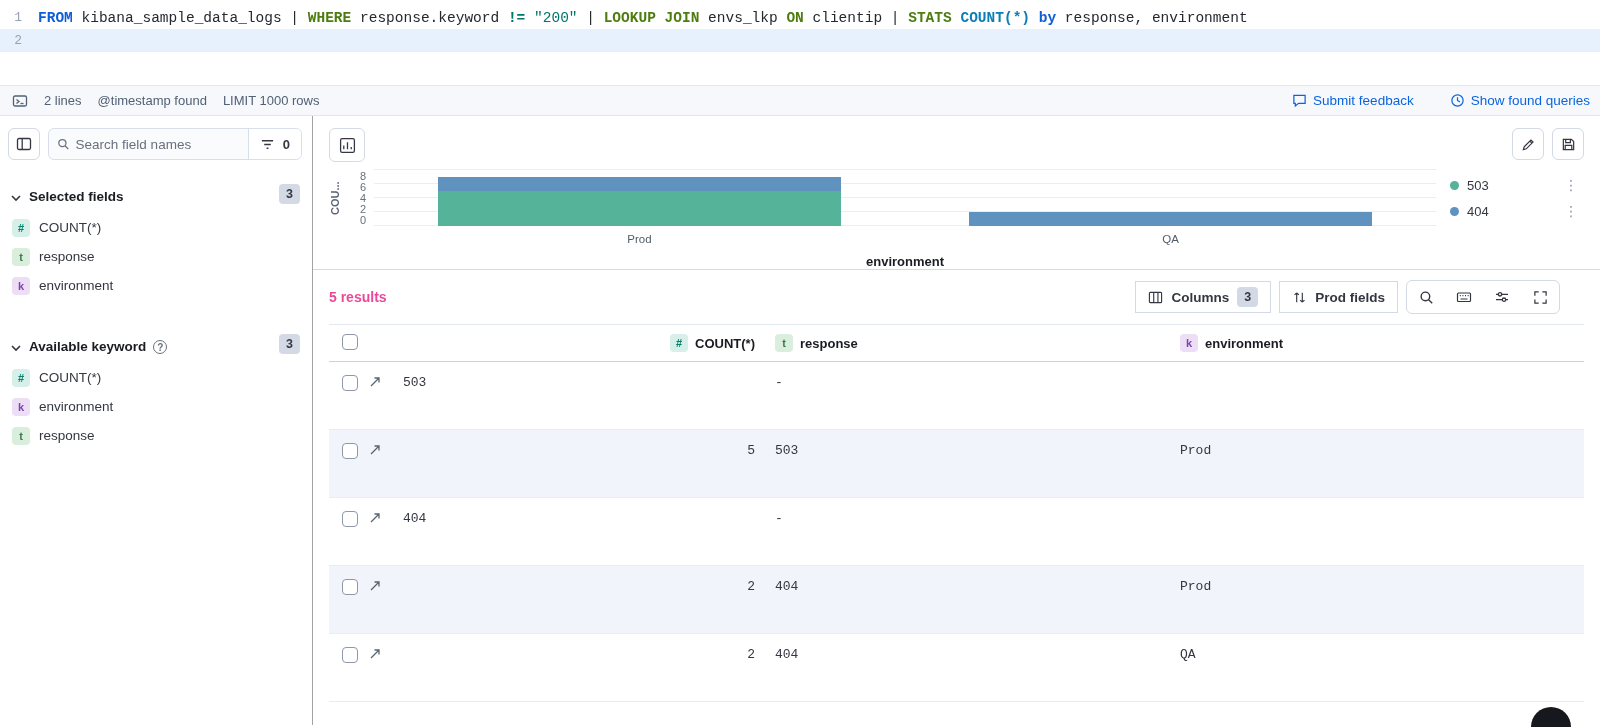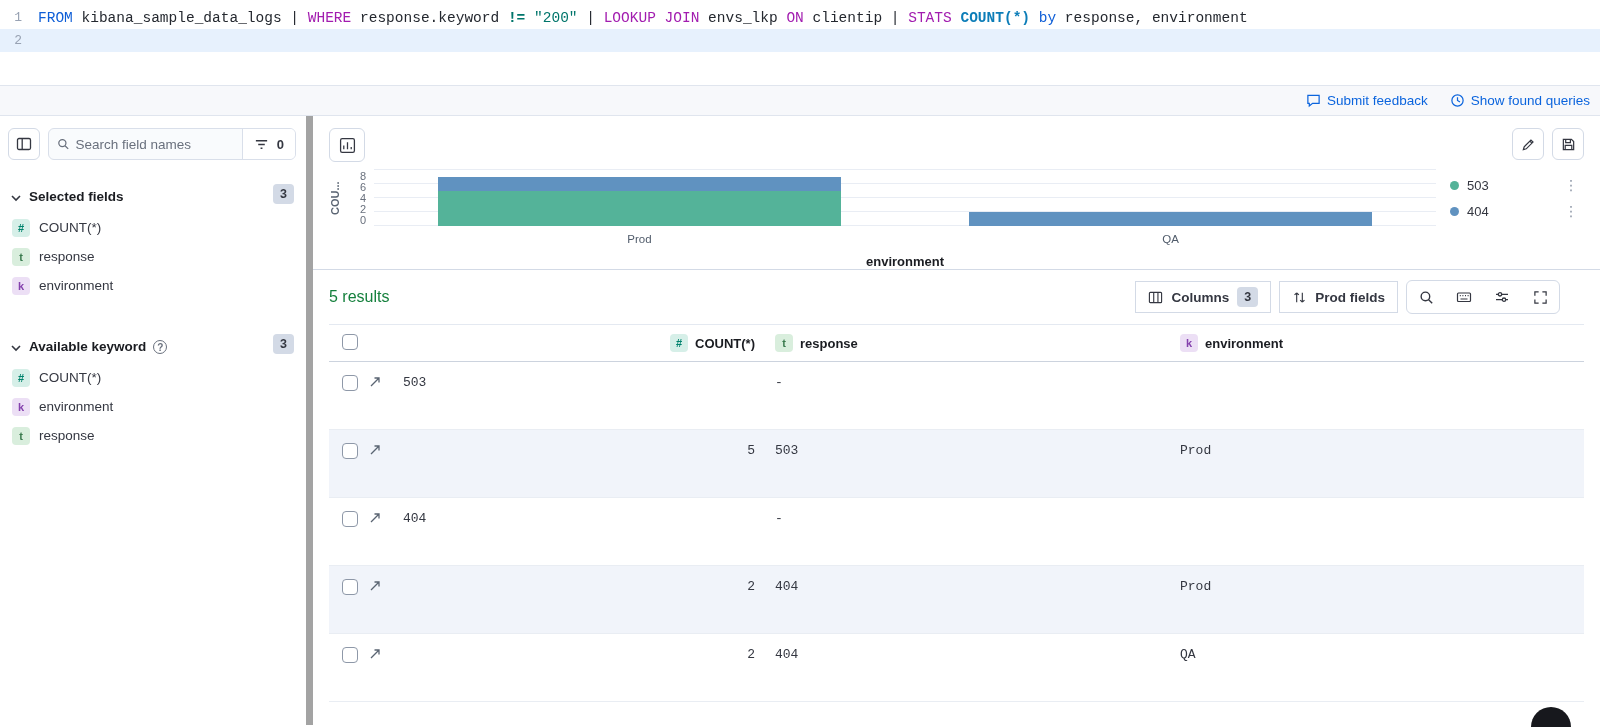--- a/index.html
+++ b/index.html
@@ -7,37 +7,37 @@
   body{font-family:"Liberation Sans",sans-serif;color:#343741;background:#fff;position:relative}
   svg{display:block}
 
   
   .editor{background:#fff;padding-top:6px}
   .ed-line{display:flex;align-items:center;height:23px;font-size:14.5px}
   .ed-line.active{background:#e7f1fd}
   .gutter{width:38px;flex-shrink:0;text-align:right;padding-right:16px;color:#98a2b3;font-size:13px;font-family:"Liberation Mono","DejaVu Sans Mono",monospace}
   .code{font-family:"Liberation Mono","DejaVu Sans Mono",monospace;color:#24282f;white-space:pre}
   .tok{white-space:pre}
-  .tok-command{color:#0e5ed7;font-weight:400}
-  .tok-keyword{color:#a21caf;font-weight:400}
+  .tok-command{color:#0e5ed7;font-weight:700}
+  .tok-keyword{color:#4d7c0f;font-weight:700}
   .tok-operator{color:#00756b;font-weight:700}
   .tok-string{color:#00756b}
   .tok-function{color:#0c7db8;font-weight:700}
   .tok-plain{color:#24282f}
   .editor-spacer{height:33px}
 
   
   .statusbar{height:31px;background:#f7f8fb;border-top:1px solid #e0e5ee;border-bottom:1px solid #e0e5ee;display:flex;align-items:center;padding:0 8px 0 12px;font-size:13px;color:#526176}
   .sb-left{display:flex;align-items:center;gap:16px}
-  .sb-right{margin-left:auto;display:flex;align-items:flex-start;gap:22px;padding-right:2px}
+  .sb-right{margin-left:auto;display:flex;align-items:flex-start;gap:36px;padding-right:2px}
   .link{color:#0b64dd;font-size:13.5px;display:inline-flex;align-items:center;gap:6px;cursor:pointer;white-space:nowrap}
 
   
   .content{display:flex;height:609px}
-  .sidebar{width:313px;flex-shrink:0;border-right:7px solid #a3a3a3;padding:12px 10px 0 8px}
+  .sidebar{width:313px;flex-shrink:0;border-right:1px solid #a3a3a3;padding:12px 10px 0 8px}
   .main{flex:1;min-width:0;padding:12px 16px 0;display:flex;flex-direction:column}
 
   
   .side-top{display:flex;gap:8px;align-items:center}
   .sq-btn{width:32px;height:32px;border:1px solid #d3dae6;border-radius:6px;background:#fff;display:flex;align-items:center;justify-content:center;color:#343741;flex-shrink:0;cursor:pointer}
   .search-group{flex:1;height:32px;border:1px solid #d9dfea;border-radius:6px;background:#f9fbfd;display:flex;align-items:center;overflow:hidden}
   .search-left{flex:1;display:flex;align-items:center;gap:6px;padding:0 8px;color:#69707d;min-width:0}
   .search-input{border:none;background:transparent;outline:none;width:100%;font-size:13.5px;color:#343741;font-family:"Liberation Sans",sans-serif}
   .search-input::placeholder{color:#69707d}
   .filter-seg{display:flex;align-items:center;gap:8px;padding:0 11px;height:100%;border-left:1px solid #d9dfea;color:#343741;background:#fff;cursor:pointer}
@@ -74,21 +74,21 @@
   .xtitle{text-align:center;font-weight:700;font-size:13px;color:#1a1c21;margin-top:9px}
   .legend{width:134px;margin-left:14px;padding-top:7px;display:flex;flex-direction:column;gap:10px;flex-shrink:0}
   .litem{display:flex;align-items:center;font-size:13px;color:#343741}
   .ldot{width:9px;height:9px;border-radius:50%;margin-right:8px;flex-shrink:0}
   .lmenu{margin-left:auto;color:#8b95a5;font-size:14px;cursor:pointer;padding-right:6px}
   .timerange{text-align:center;font-size:14px;color:#343741;margin:14px 0 12px}
 
   
   .results{border-top:1px solid #d3dae6;margin:0 -16px;padding:0 16px;flex:1}
   .res-bar{display:flex;align-items:center;padding:10px 0}
-  .res-count{font-weight:400;font-size:16px;color:#15803d}
+  .res-count{font-weight:700;font-size:14px;color:#ec4899}
   .res-actions{margin-left:auto;display:flex;gap:8px;align-items:center;padding-right:24px}
   .btn{height:32px;border:1px solid #d3dae6;border-radius:0;background:#fff;display:inline-flex;align-items:center;gap:8px;padding:0 12px;font-size:13.5px;font-weight:600;color:#343741;cursor:pointer;white-space:nowrap}
   .icon-group{display:flex;align-items:center;border:1px solid #d3dae6;border-radius:6px;background:#fff;overflow:hidden}
   .icon-btn{width:38px;height:32px;display:flex;align-items:center;justify-content:center;color:#343741;background:transparent;border:none;cursor:pointer}
   .thead{display:grid;grid-template-columns:64px 372px 405px 1fr;border-top:1px solid #e4e9f1;border-bottom:1px solid #ccd3de;height:38px;align-items:center;font-size:13px;font-weight:700;color:#1a1c21}
   .hcell{display:flex;align-items:center;gap:7px;padding:0 10px}
   .hcell.num{justify-content:flex-end}
   .hctl{padding-left:13px}
   .grid-row{display:grid;grid-template-columns:64px 372px 405px 1fr;height:68px;border-bottom:1px solid #e9edf3}
   .tbody .grid-row:nth-child(even){background:#f1f4fa}
@@ -109,20 +109,32 @@
     <span class="code"><span class="tok tok-command">FROM</span><span class="tok tok-plain"> kibana_sample_data_logs | </span><span class="tok tok-keyword">WHERE</span><span class="tok tok-plain"> response.keyword </span><span class="tok tok-operator">!=</span><span class="tok tok-plain"> </span><span class="tok tok-string">"200"</span><span class="tok tok-plain"> | </span><span class="tok tok-keyword">LOOKUP JOIN</span><span class="tok tok-plain"> envs_lkp </span><span class="tok tok-keyword">ON</span><span class="tok tok-plain"> clientip | </span><span class="tok tok-keyword">STATS</span><span class="tok tok-plain"> </span><span class="tok tok-function">COUNT(*)</span><span class="tok tok-plain"> </span><span class="tok tok-command">by</span><span class="tok tok-plain"> response, environment</span></span>
   </div>
   <div class="ed-line active">
     <span class="gutter">2</span>
     <span class="code"></span>
   </div>
   <div class="editor-spacer"></div>
 </div>
 
 <div class="statusbar">
+  <div class="sb-left">
+    <span class="chev">
+      <svg width="16" height="16" viewBox="0 0 16 16" fill="none" stroke="#526176" stroke-width="1.3">
+          <rect x="1.5" y="3" width="13" height="10" rx="1.5"></rect>
+          <path d="M4.5 6.5L7 8.5l-2.5 2"></path>
+          <path d="M8.5 10.5h3"></path>
+        </svg>
+    </span>
+    <span>2 lines</span>
+    <span>@timestamp found</span>
+    <span>LIMIT 1000 rows</span>
+  </div>
   <div class="sb-right">
     <span class="link">
       <svg width="15" height="15" viewBox="0 0 16 16" fill="none" stroke="#0b64dd" stroke-width="1.3">
           <path d="M2 2.5h12v8.5H7l-3.5 2.8v-2.8H2z"></path>
         </svg>
       <span>Submit feedback</span>
     </span>
     <span class="link">
       <svg width="15" height="15" viewBox="0 0 16 16" fill="none" stroke="#0b64dd" stroke-width="1.3">
           <circle cx="8" cy="8" r="6"></circle>

